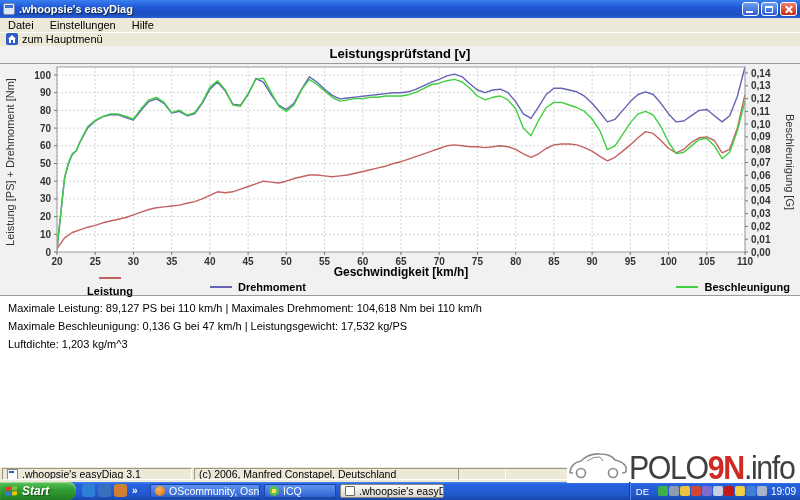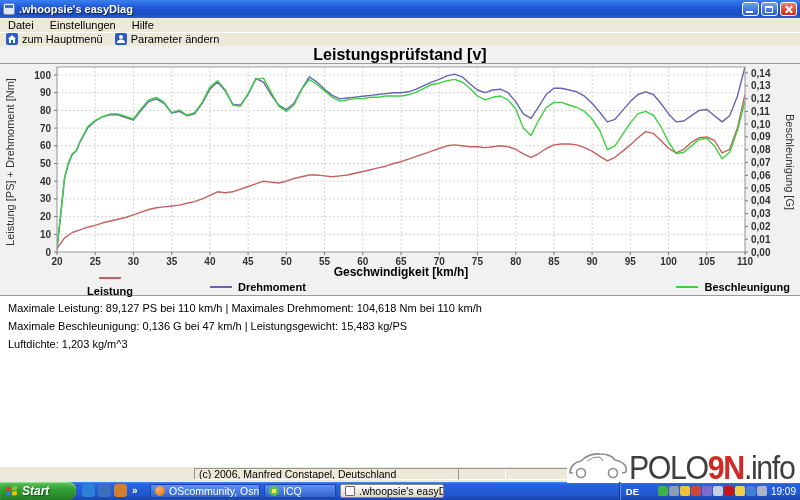--- a/index.html
+++ b/index.html
@@ -27,21 +27,21 @@
     border-bottom:1px solid #fff;display:flex;align-items:center;font-size:11px;color:#000;}
   .menu-item{padding:7px 8px;}
   .toolbar{position:absolute;left:0;top:33px;width:800px;height:15px;background:#ECE9D8;
     border-bottom:1px solid #b9b6a5;display:flex;align-items:center;font-size:11px;}
   .tb-btn{display:flex;gap:4px;padding:0 6px;height:15px;}
   .tb-ico{width:12px;height:12px;background:#2b5cc8;border-radius:2px;display:inline-block;position:relative;}
   .tb-ico svg{position:absolute;left:1px;top:1px;}
   
   .chart-bg{position:absolute;left:0;top:63px;width:800px;height:233px;background:#f1f1f1;}
   .chart-title{position:absolute;left:0;top:46px;width:800px;height:17px;text-align:center;
-    font-size:16px;font-weight:bold;color:#000;border-bottom:1px solid #9b9b9b;background:#f1f1f1;}
+    font-size:13px;font-weight:bold;color:#000;border-bottom:1px solid #9b9b9b;background:#f1f1f1;}
   #chart-svg{position:absolute;left:0;top:0;width:800px;height:500px;pointer-events:none;z-index:2;}
   #chart-svg .grid{stroke:#d4d4d4;stroke-width:1;stroke-dasharray:2 2;}
   #chart-svg .tick{stroke:#777;stroke-width:1;}
   #chart-svg .ticklabel{font-family:"Liberation Sans",sans-serif;font-size:10px;font-weight:bold;fill:#333;}
   #chart-svg .axistitle{font-family:"Liberation Sans",sans-serif;font-size:12px;font-weight:bold;fill:#000;}
   #chart-svg .yaxtitle{font-family:"Liberation Sans",sans-serif;font-size:11px;fill:#333;}
   .legend{position:absolute;left:10px;top:279px;width:780px;height:15px;display:flex;align-items:center;z-index:3;
     font-size:11px;font-weight:bold;color:#000;}
   .legend-item{display:flex;align-items:center;gap:6px;}
   .legend-item.first{width:200px;flex-direction:column;}
@@ -73,21 +73,21 @@
   .ql-ico{width:13px;height:13px;border-radius:3px;display:inline-block;}
   .ql-more{color:#fff;font-size:10px;font-weight:bold;padding-left:2px;}
   .task-btn{position:absolute;top:2px;height:14px;border-radius:2px;border:1px solid #1d43a8;box-sizing:border-box;
     background:linear-gradient(180deg,#5d93f2,#3263d0);color:#fff;font-size:10.5px;
     display:flex;align-items:center;gap:4px;padding:0 4px;overflow:hidden;white-space:nowrap;}
   .task-btn.active{background:linear-gradient(180deg,#fdfdfd,#d9d6cd);color:#000;border-color:#8a887c;}
   .task-ico{width:10px;height:10px;border-radius:50%;flex:0 0 auto;}
   .task-ico.square{border-radius:1px;background:#fff;border:1px solid #666;box-sizing:border-box;}
   .tray{position:absolute;right:0;top:0;height:18px;display:flex;align-items:center;gap:1px;padding:0 4px 0 6px;
     border-left:1px solid #1a3c8c;box-shadow:inset 1px 0 0 #5b8cf0;z-index:30;}
-  .tray-lang{color:#fff;font-size:9.5px;font-weight:bold;margin-right:18px;}
+  .tray-lang{color:#fff;font-size:9.5px;font-weight:normal;margin-right:8px;}
   .tray-ico{width:10px;height:10px;border-radius:2px;display:inline-block;}
   .tray-clock{color:#fff;font-size:10px;margin-left:3px;}
 </style>
 </head>
 <body>
 
 <div id="screen">
 
   <div class="titlebar">
     <span class="app-icon"></span>
@@ -112,29 +112,20 @@
   </div>
 
   <div class="toolbar">
     <span class="tb-btn">
       <span class="tb-ico">
         <svg width="10" height="10" viewBox="0 0 10 10">
             <path d="M5 1 L9 5 H8 V9 H6 V6 H4 V9 H2 V5 H1 Z" fill="#fff"></path>
           </svg>
       </span>
       <span>zum Hauptmenü</span>
-    </span>
-    <span class="tb-btn">
-      <span class="tb-ico">
-        <svg width="10" height="10" viewBox="0 0 10 10">
-            <circle cx="5" cy="3" r="2" fill="#fff"></circle>
-            <path d="M1 9 Q1 5.5 5 5.5 Q9 5.5 9 9 Z" fill="#fff"></path>
-          </svg>
-      </span>
-      <span>Parameter ändern</span>
     </span>
   </div>
 
   <div class="chart-bg"></div>
   <div class="chart-title">Leistungsprüfstand [v]</div>
   <svg id="chart-svg" xmlns="http://www.w3.org/2000/svg">
       <rect x="57" y="67" width="688" height="185" fill="#ffffff"></rect>
       <line class="grid" x1="57.0" y1="67" x2="57.0" y2="252"></line>
       <line class="grid" x1="95.2" y1="67" x2="95.2" y2="252"></line>
       <line class="grid" x1="133.4" y1="67" x2="133.4" y2="252"></line>
@@ -277,25 +268,29 @@
     </span>
     <span class="legend-item last">
       <span class="swatch" style="background: rgb(62, 207, 62);"></span>
       <span>Beschleunigung</span>
     </span>
   </div>
   <div class="chart-sep"></div>
 
   <div class="info">
     <div>Maximale Leistung: 89,127 PS bei 110 km/h   |   Maximales Drehmoment: 104,618 Nm bei 110 km/h</div>
-    <div>Maximale Beschleunigung: 0,136 G bei 47 km/h   |   Leistungsgewicht: 15,483 kg/PS</div>
+    <div>Maximale Beschleunigung: 0,136 G bei 47 km/h   |   Leistungsgewicht: 17,532 kg/PS</div>
     <div>Luftdichte: 1,203 kg/m^3</div>
   </div>
 
   <div class="statusbar">
+    <span class="sb-sec" style="left:2px;width:190px;">
+      <span class="sb-ico"></span>
+      <span>.whoopsie's easyDiag 3.1</span>
+    </span>
     <span class="sb-sec" style="left:194px;width:312px;">
       <span>(c) 2006, Manfred Constapel, Deutschland</span>
     </span>
     <span class="sb-sec" style="left:458px;width:340px;"></span>
   </div>
 
   <div class="watermark">
     <svg width="62" height="30" viewBox="0 0 62 30">
       <path d="M3 22 Q4 13 14 11 Q22 3 33 4 Q44 4 48 10 Q57 12 59 17 L59 21 Q59 23 55 23 M3 22 Q2 23 6 23" fill="none" stroke="#8a8a8a" stroke-width="1.6"></path>
       <path d="M20 11 Q27 6 33 7 L36 11" fill="none" stroke="#8a8a8a" stroke-width="1"></path>

